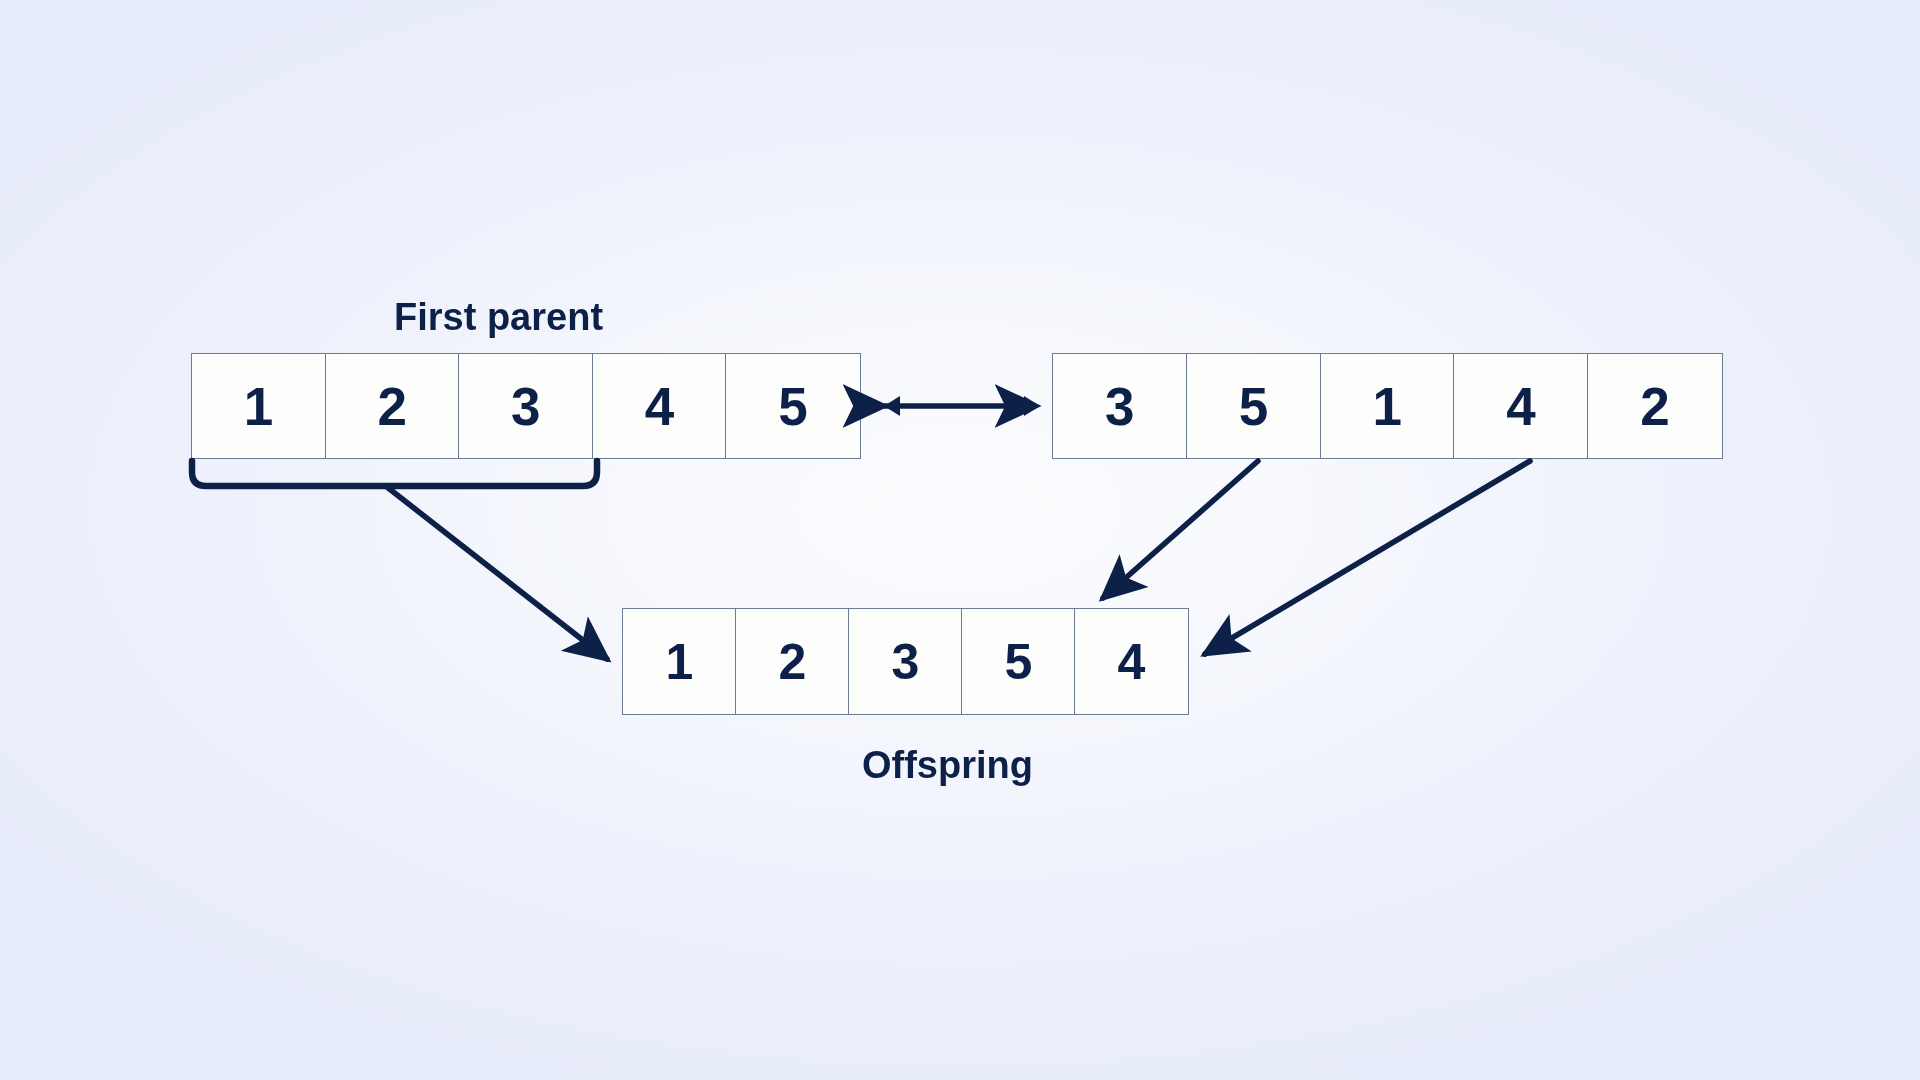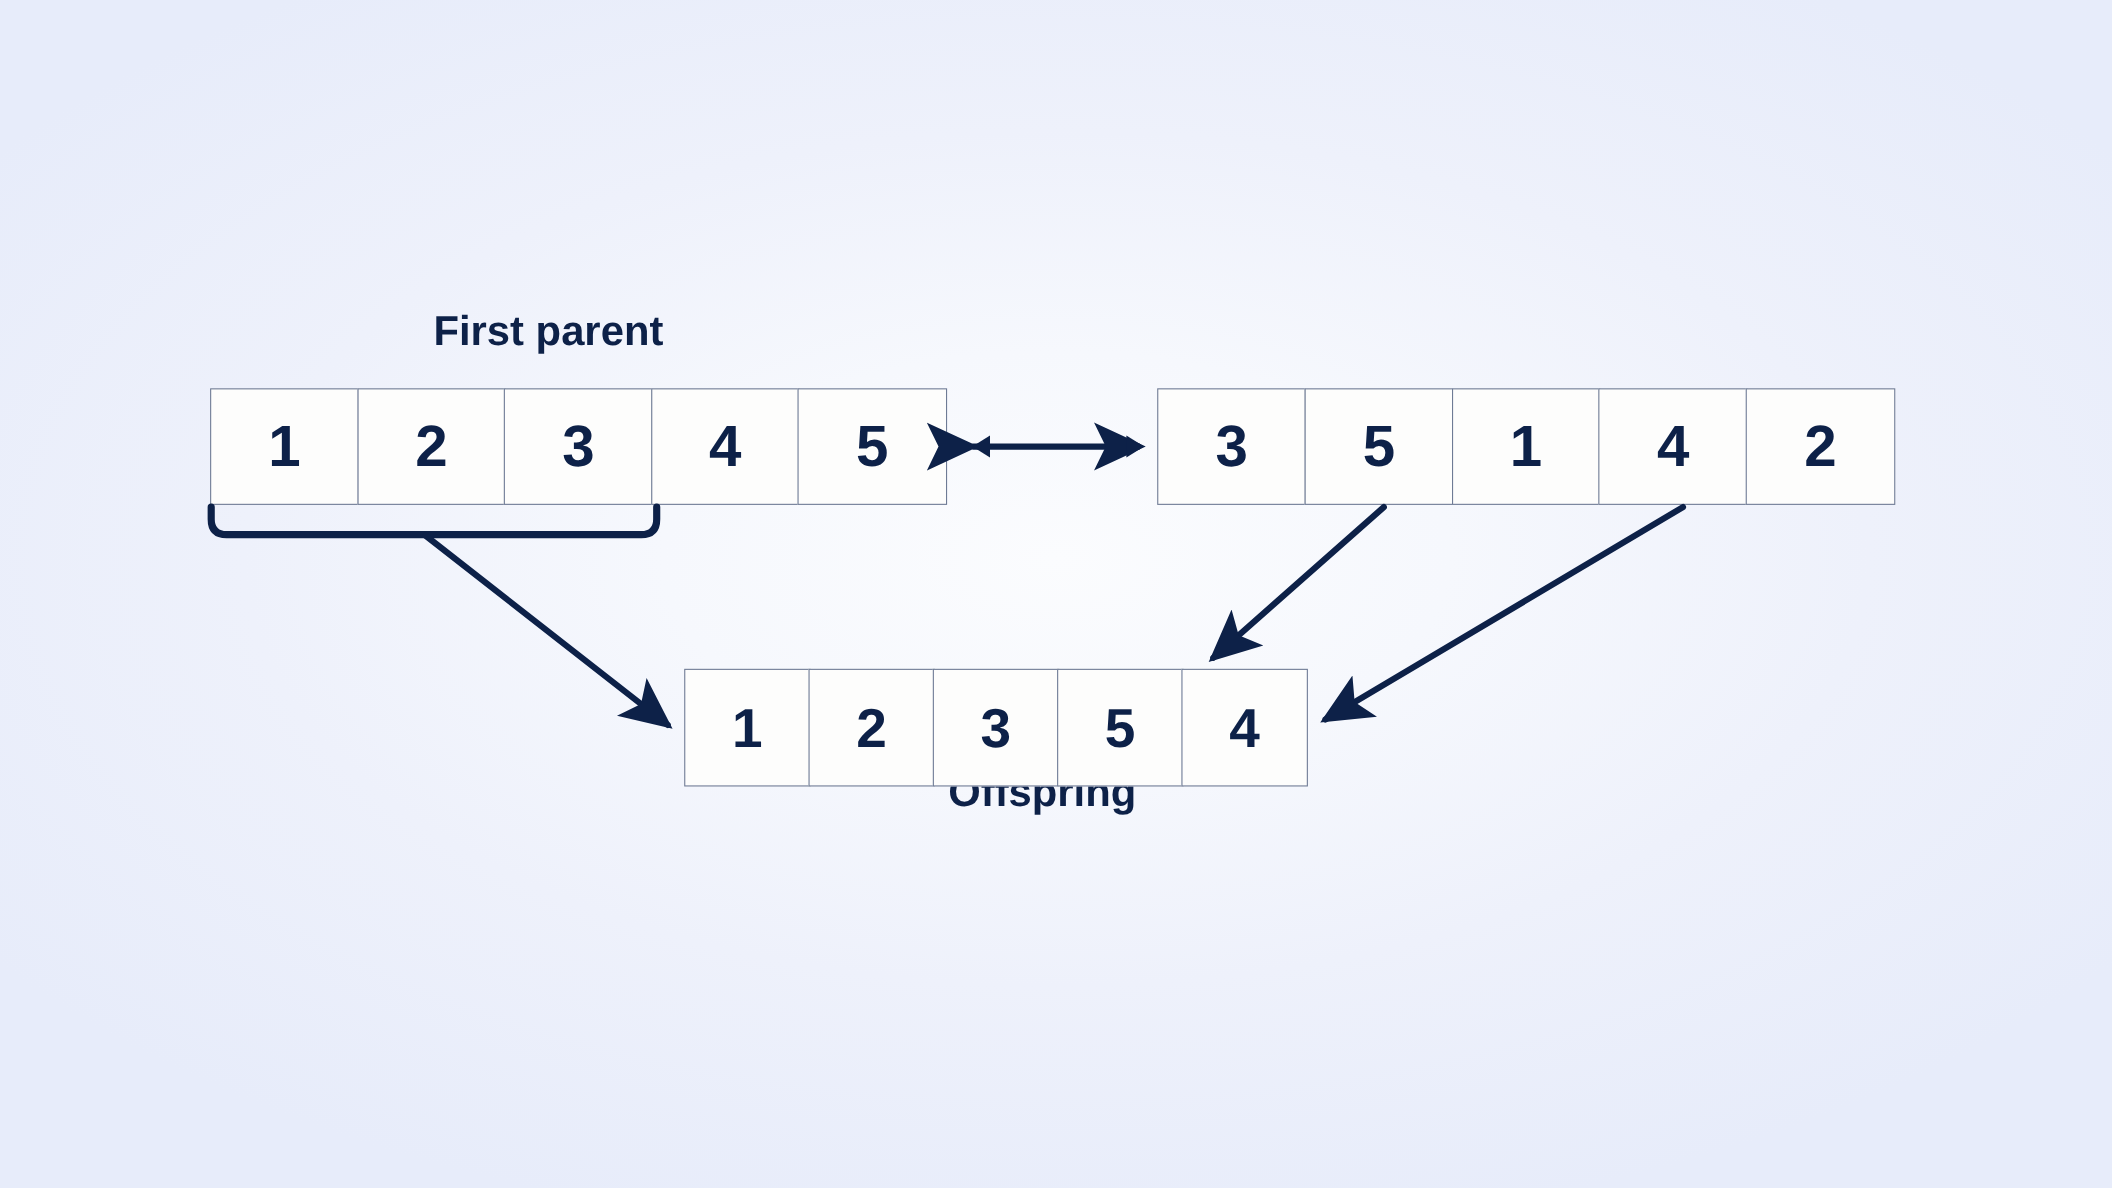--- a/index.html
+++ b/index.html
@@ -81,23 +81,23 @@
 
   
   .caption {
     position: absolute;
     color: #0d2148;
     font-weight: bold;
     font-size: 38px;
     white-space: nowrap;
     line-height: 1;
   }
-  #label-first-parent  { left: 394px;  top: 283px; }
+  #label-first-parent  { left: 394px;  top: 298px; }
   #label-second-parent { left: 1228px; top: 283px; }
-  #label-offspring     { left: 862px;  top: 702px; }
+  #label-offspring     { left: 862px;  top: 746px; }
 
   
   #overlay {
     position: absolute;
     left: 0; top: 0;
     width: 1920px;
     height: 1080px;
     pointer-events: none;
   }
 </style>

